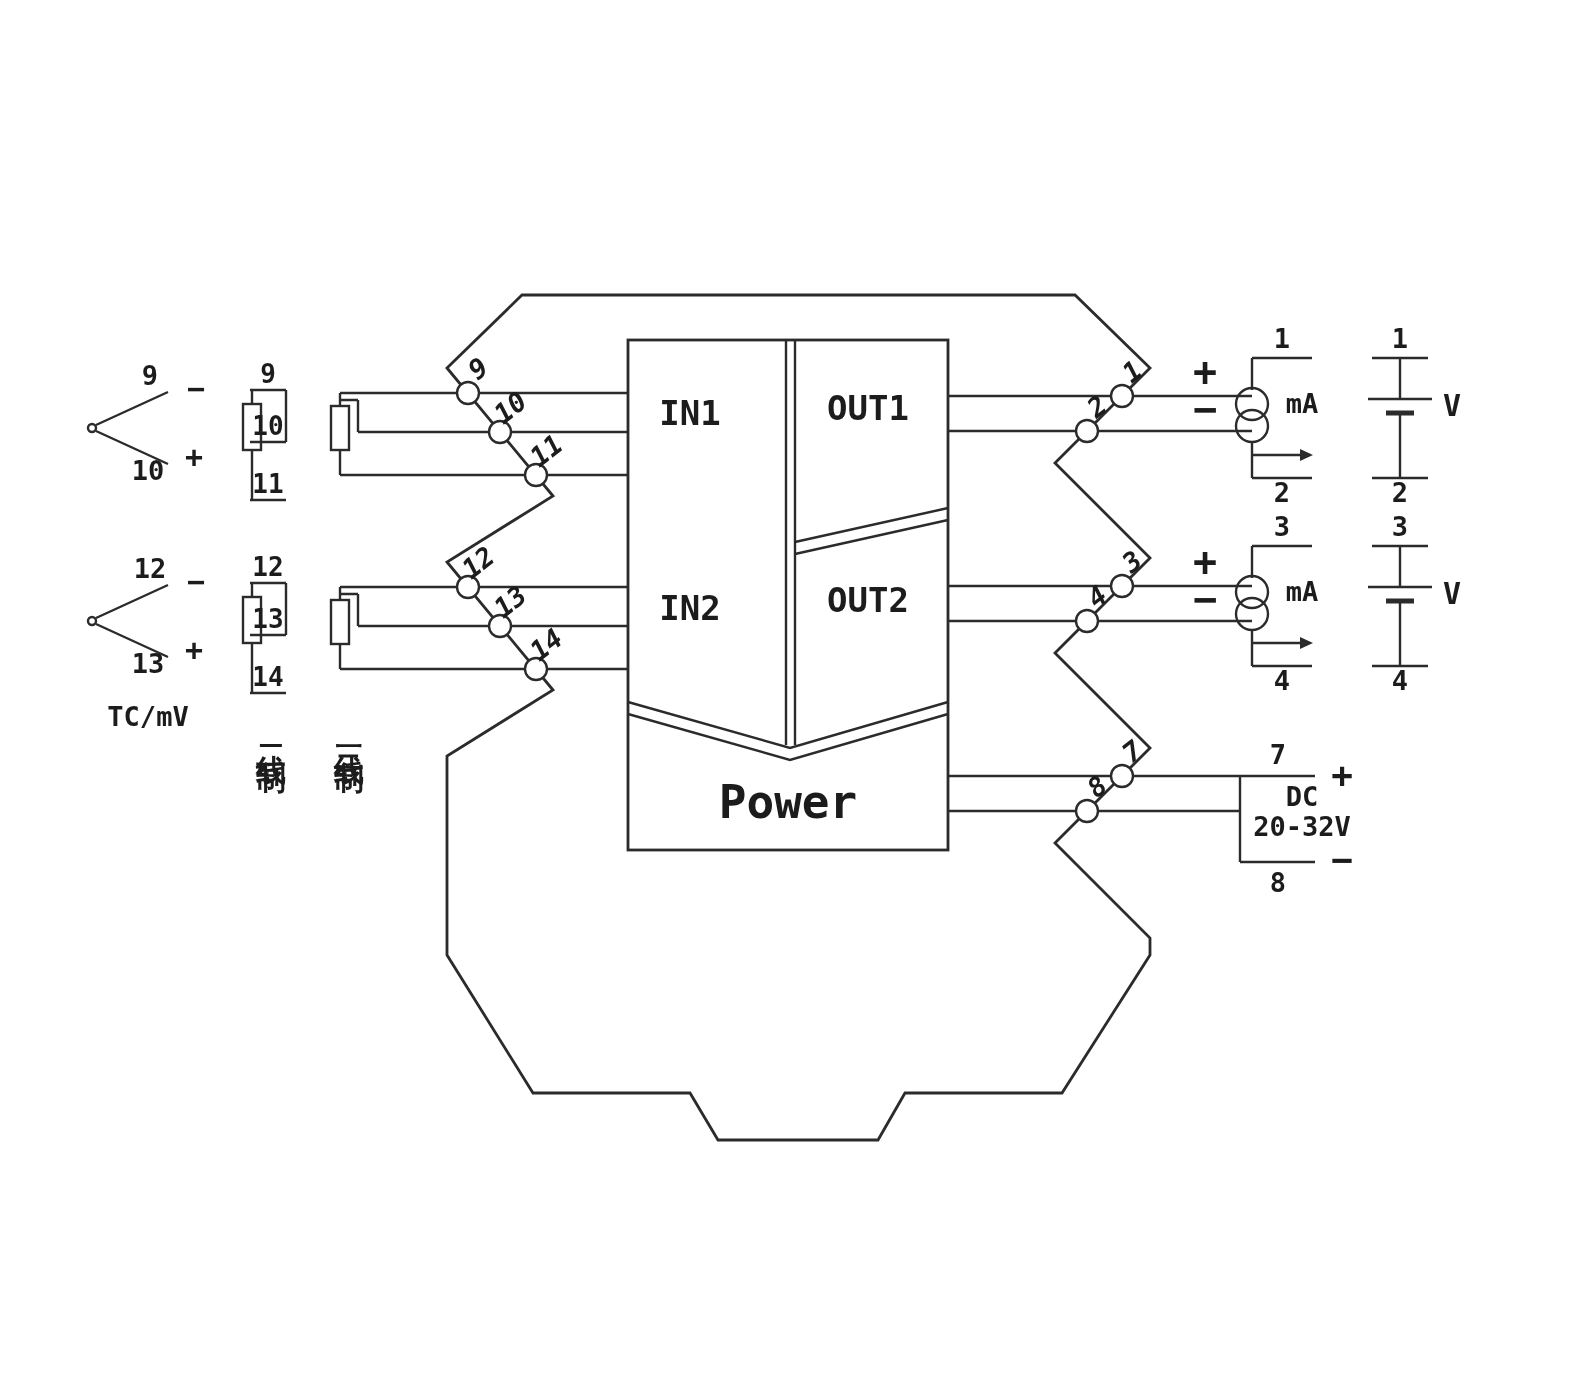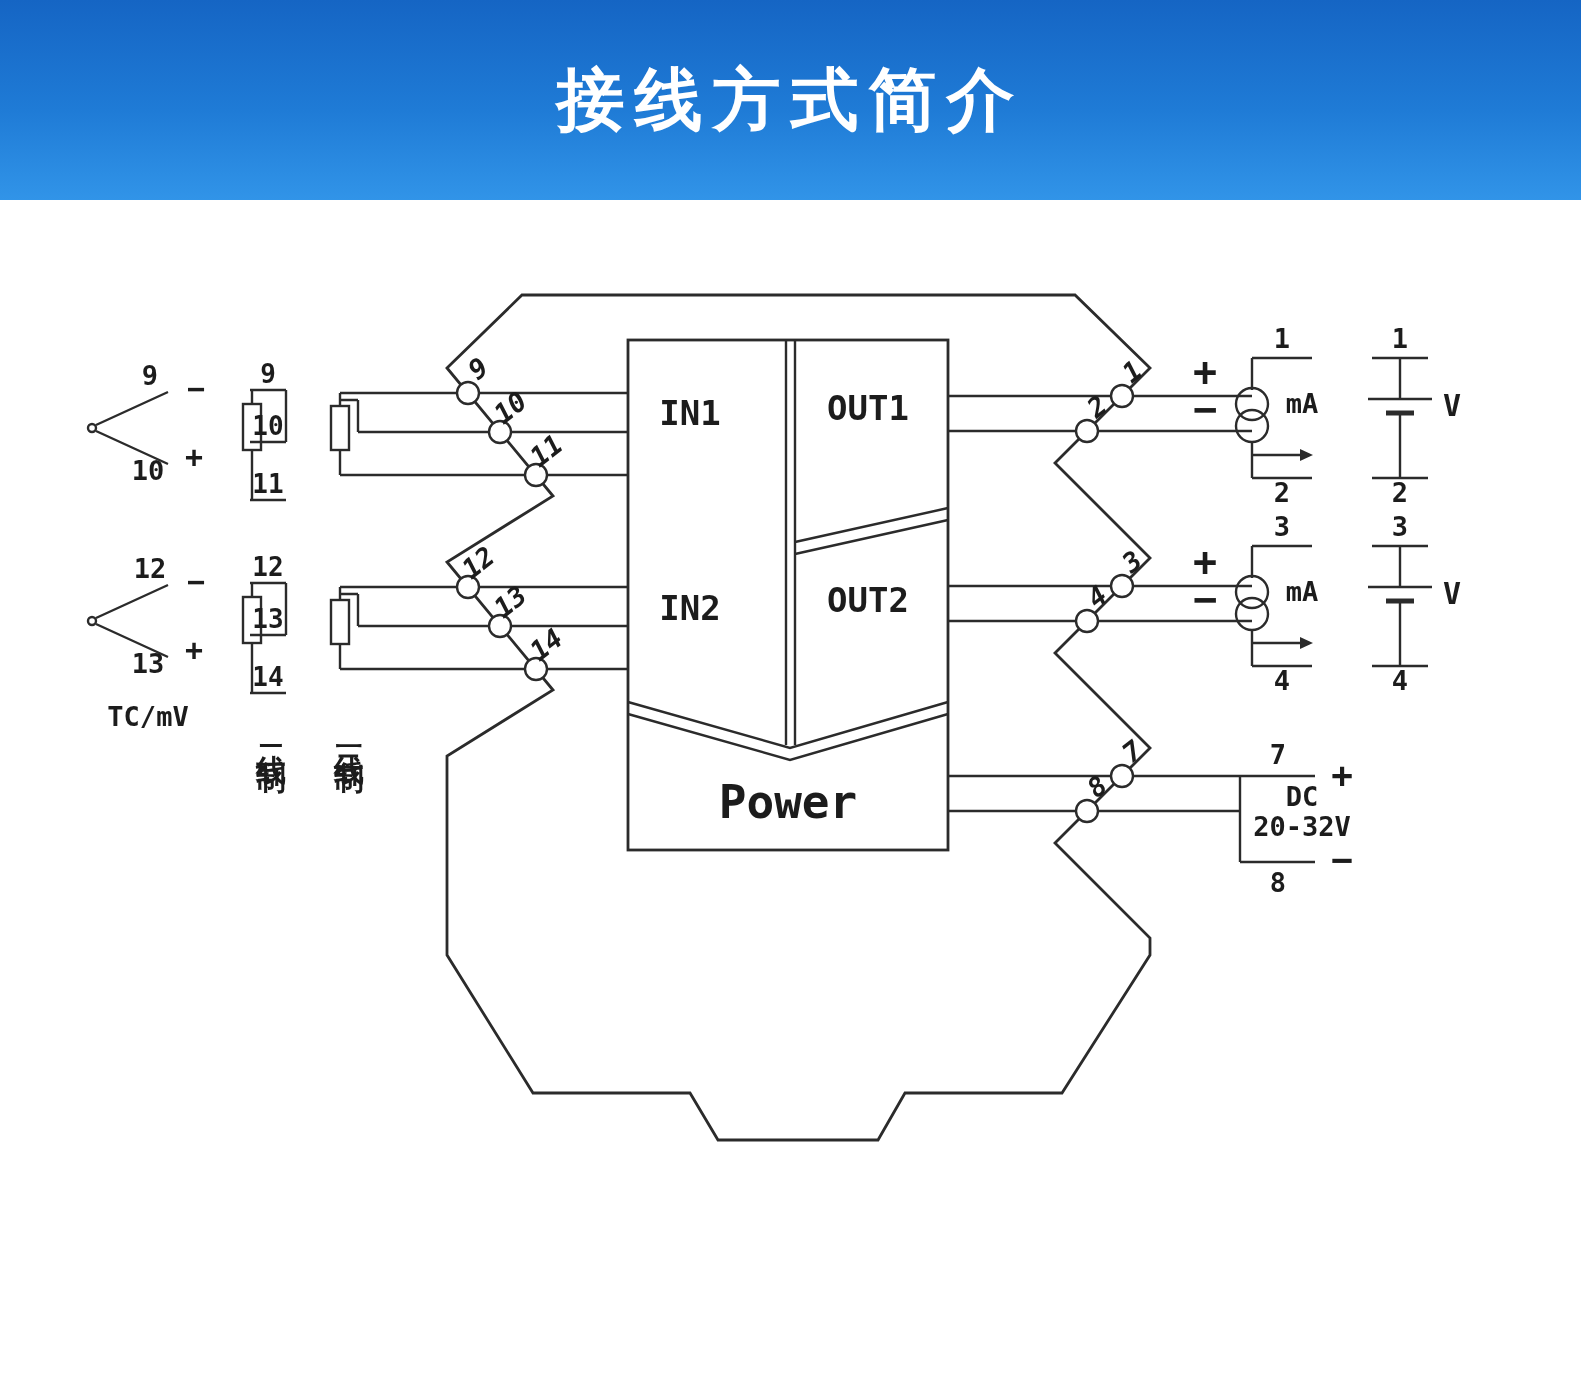--- a/index.html
+++ b/index.html
@@ -22,23 +22,20 @@
   .cn{stroke:#2b2b2b;stroke-width:2.4;fill:none}
   .vlabel{position:absolute;writing-mode:vertical-rl;text-orientation:upright;
           font-size:30px;font-weight:700;color:#1c1c1c;letter-spacing:8px;
           font-family:"Liberation Sans",sans-serif;}
 </style>
 </head>
 <body>
 
 <div class="page">
 
-  <div class="banner">
-    <h1>接线方式简介</h1>
-  </div>
 
   <div class="diagram-wrap">
     <svg width="1581" height="1193" viewBox="0 200 1581 1193">
 
       <path class="o" d="M447 368 L522 295 L1075 295 L1150 368 L1055 463 L1150 558 L1055 653 L1150 748 L1055 843 L1150 938 L1150 955 L1062 1093 L905 1093 L878 1140 L718 1140 L690 1093 L533 1093 L447 955 L447 756 L553 690 L447 562 L553 496 Z"></path>
 
       <g>
         <circle class="cn" cx="92" cy="428" r="4"></circle>
         <path class="w" d="M96 425 L168 392 M96 431 L168 464"></path>
         <text class="t27" x="150" y="385" text-anchor="middle">9</text>

